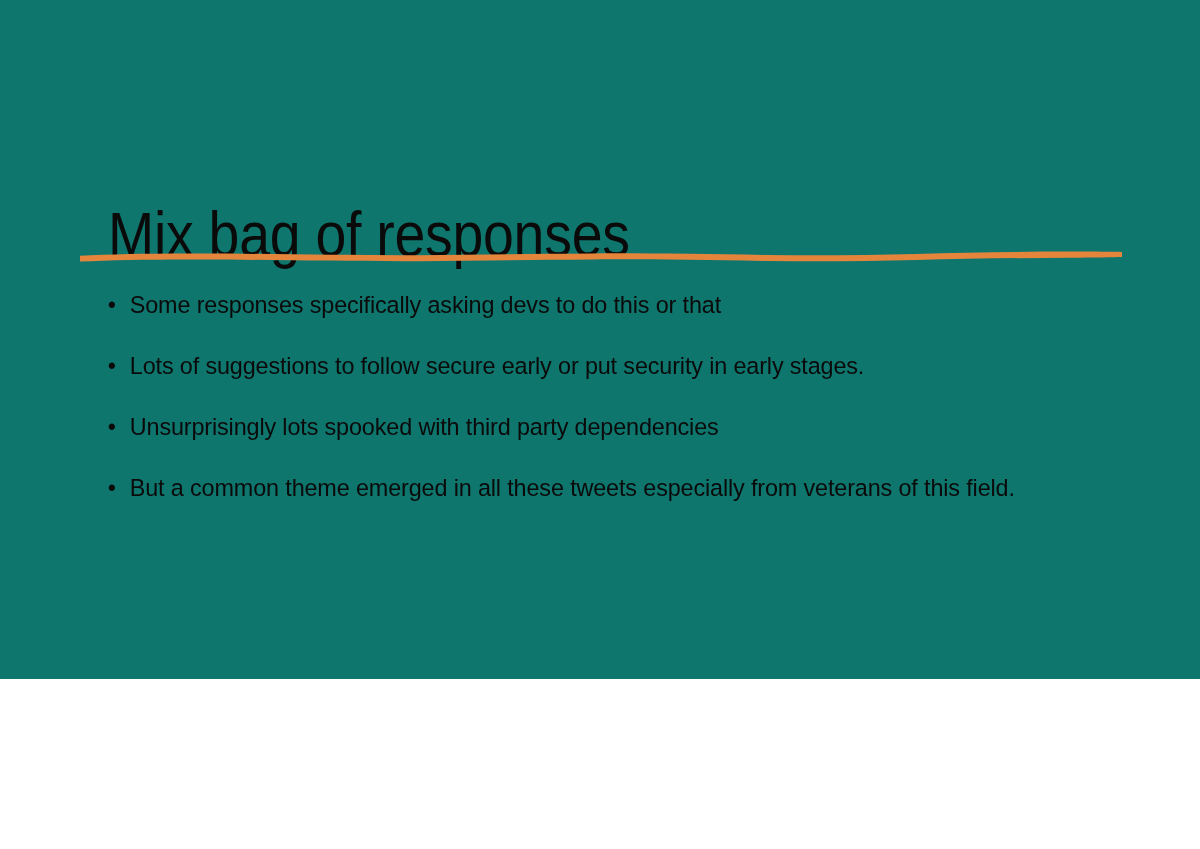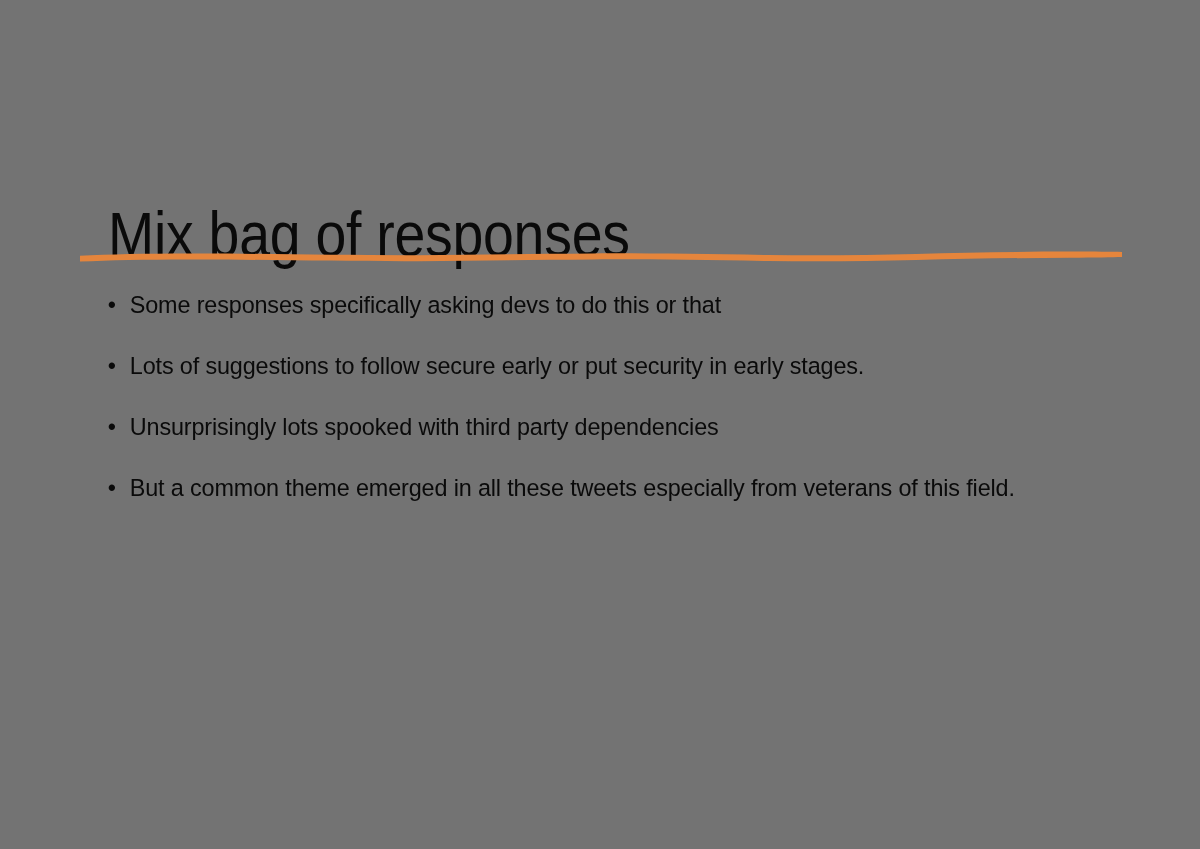--- a/index.html
+++ b/index.html
@@ -7,22 +7,22 @@
     margin: 0;
     padding: 0;
     background: #ffffff;
   }
   body {
     font-family: "Liberation Sans", "DejaVu Sans", sans-serif;
   }
   .slide {
     position: relative;
     width: 1200px;
-    height: 849px;
-    background: #737373;
+    height: 679px;
+    background: #0f766e;
     overflow: hidden;
   }
 
   
   .slide-title {
     position: absolute;
     left: 108px;
     top: 156px;
     width: 1020px;
     font-family: "Liberation Sans", "DejaVu Sans", sans-serif;

